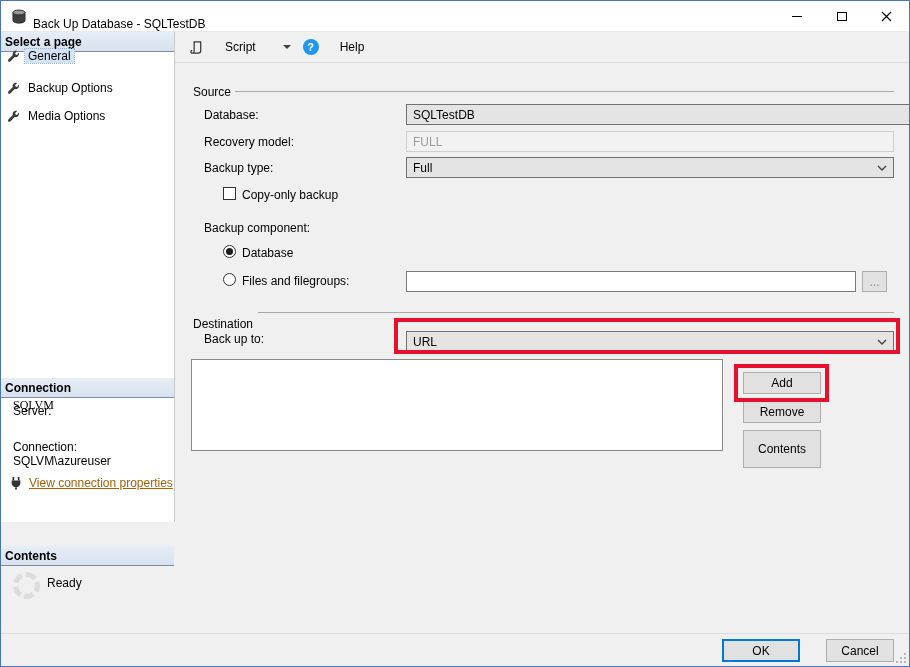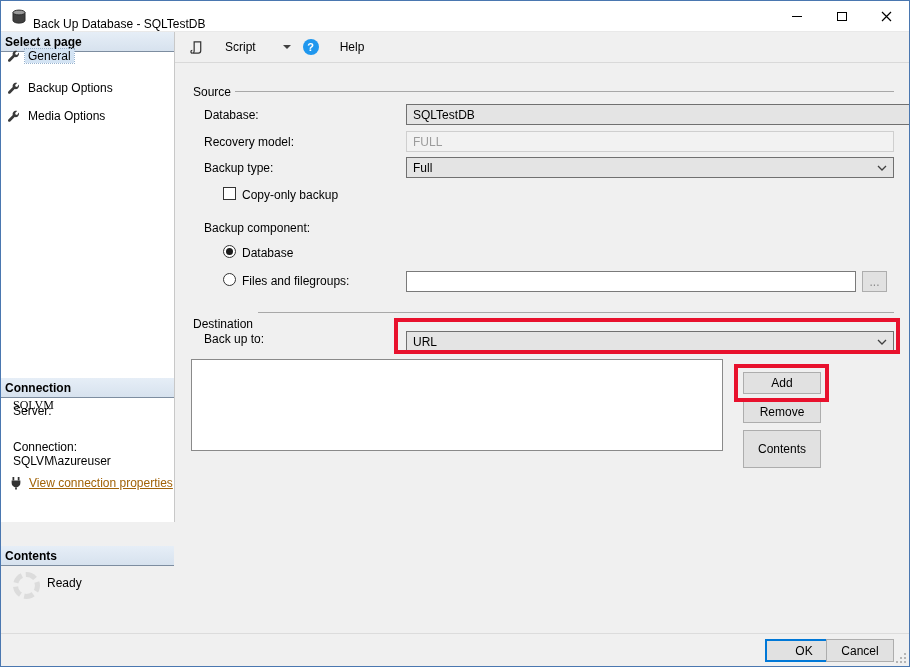--- a/index.html
+++ b/index.html
@@ -206,17 +206,17 @@
   <div class="listbox" style="left:190px; top:358px; width:532px; height:92px;"></div>
 
   <button class="btn" style="left:742px; top:371px; width:78px; height:22px;">Add</button>
   <button class="btn" style="left:742px; top:400px; width:78px; height:22px;">Remove</button>
   <button class="btn" style="left:742px; top:429px; width:78px; height:38px;">Contents</button>
 
   <div class="annotation" style="left:393px; top:317px; width:506px; height:36px;"></div>
   <div class="annotation" style="left:733px; top:363px; width:95px; height:38px;"></div>
 
   <div class="footer-sep"></div>
-  <button class="btn btn-default" style="left:764px; top:638px; width:78px; height:23px;">OK</button>
+  <button class="btn btn-default" style="left:721px; top:638px; width:78px; height:23px;">OK</button>
   <button class="btn" style="left:825px; top:638px; width:68px; height:23px;">Cancel</button>
   <div class="grip"></div>
 
 </div>
 
 </body></html>

